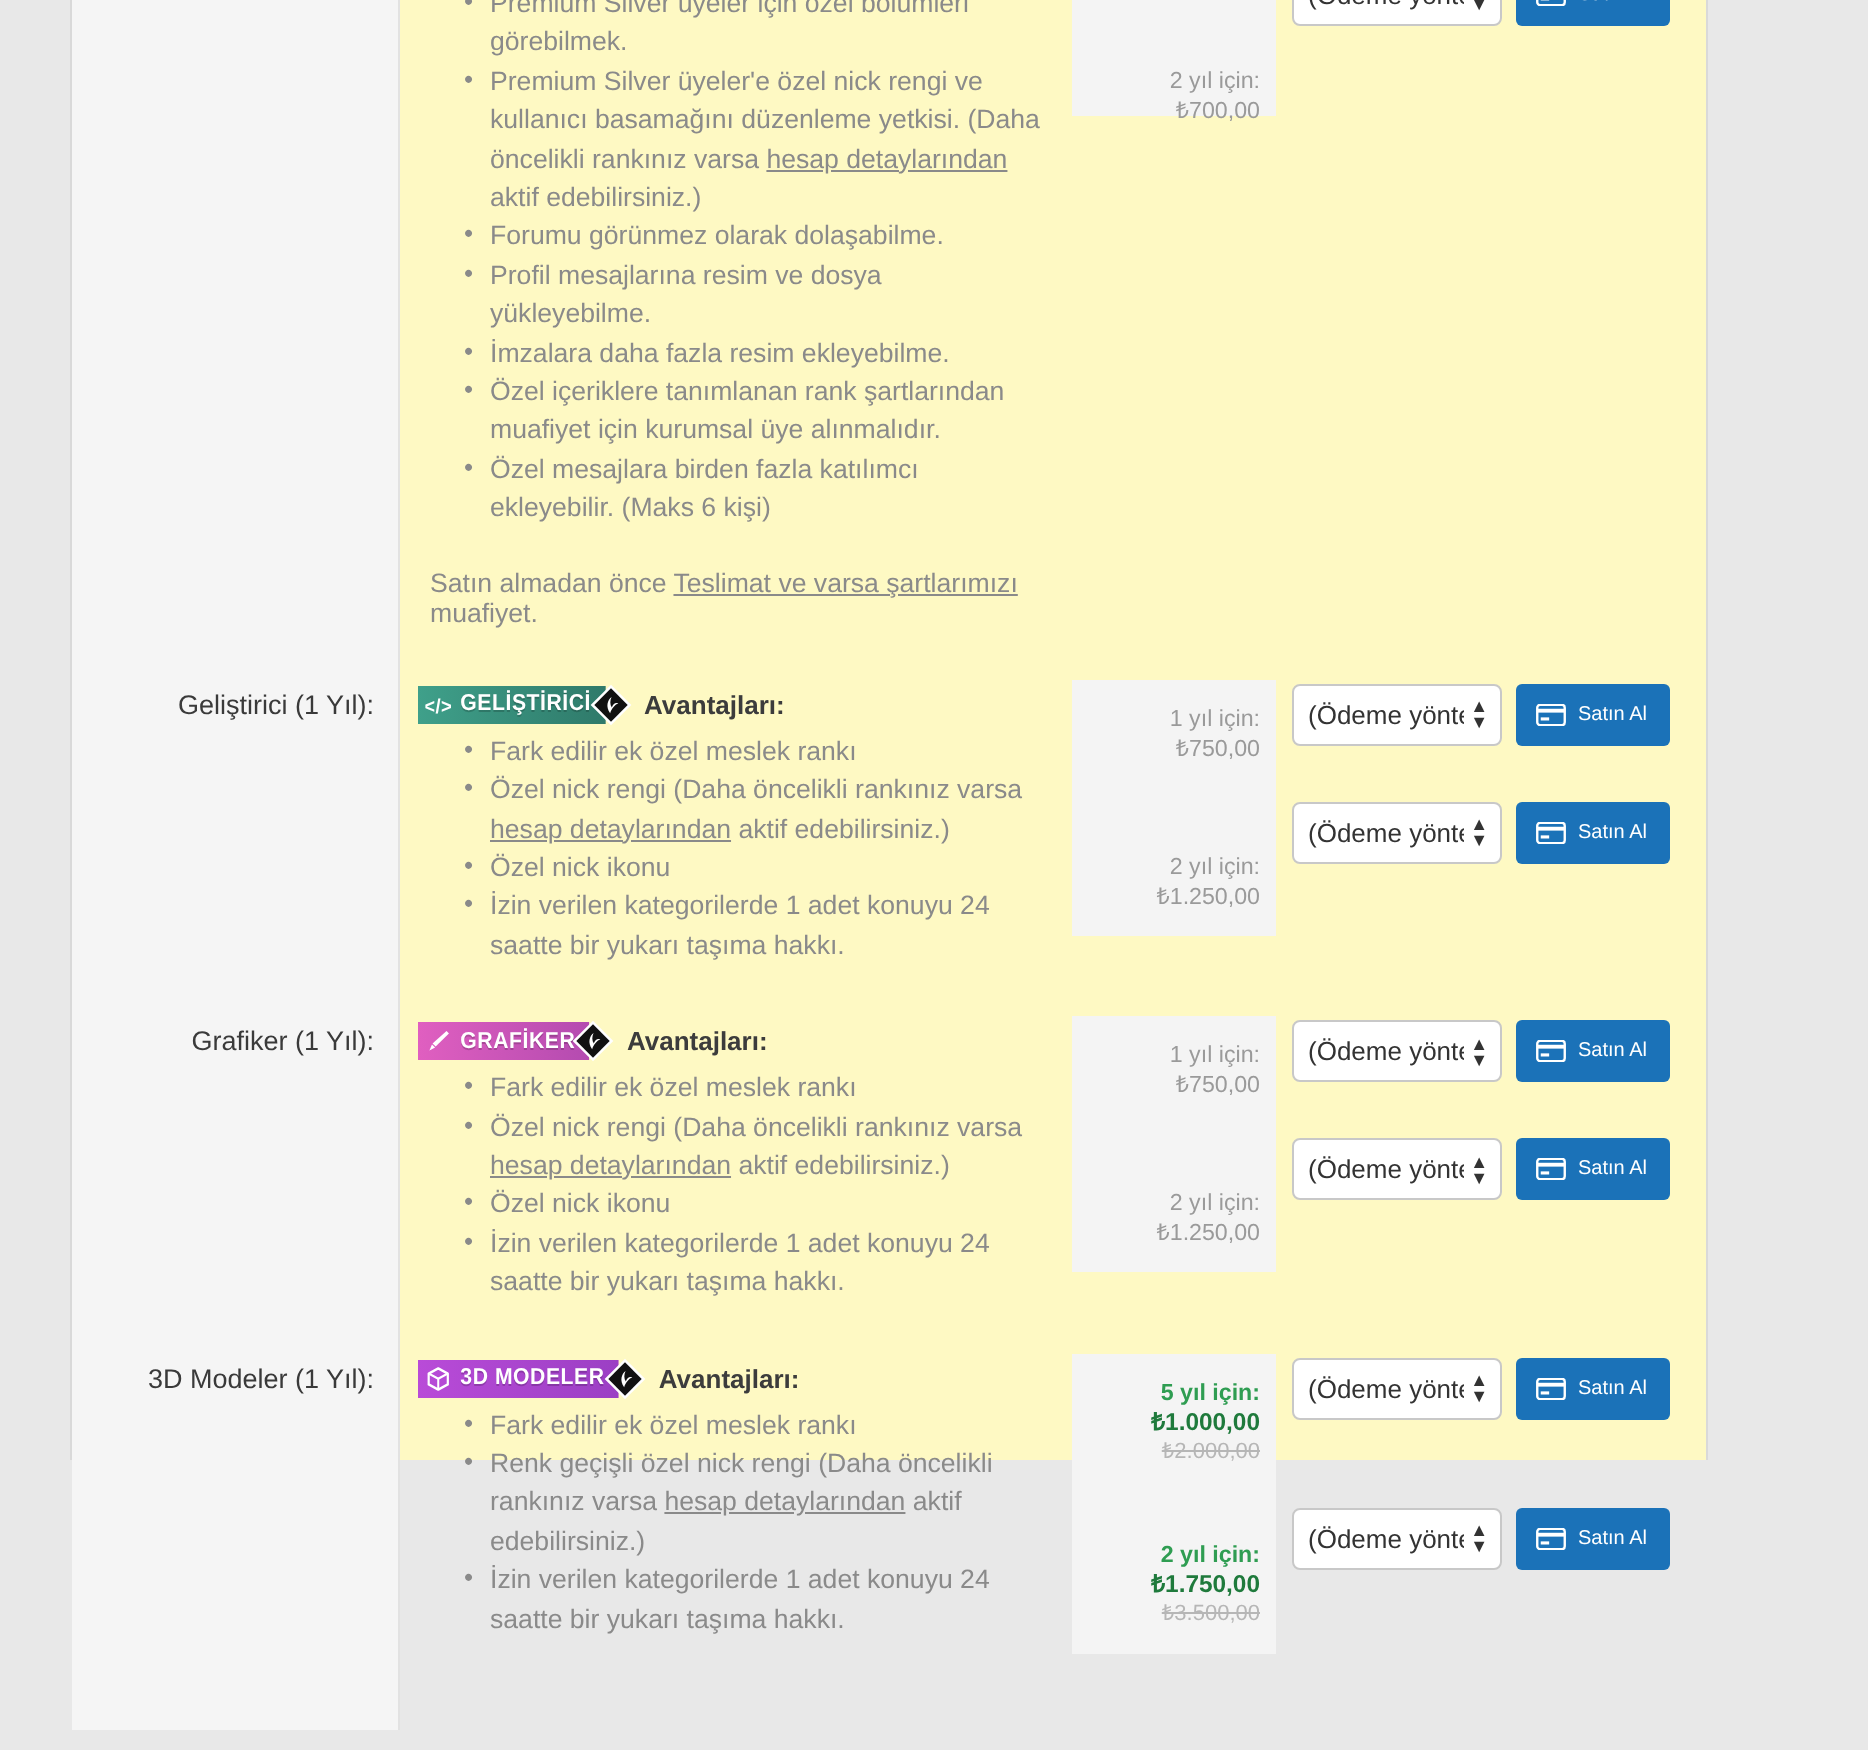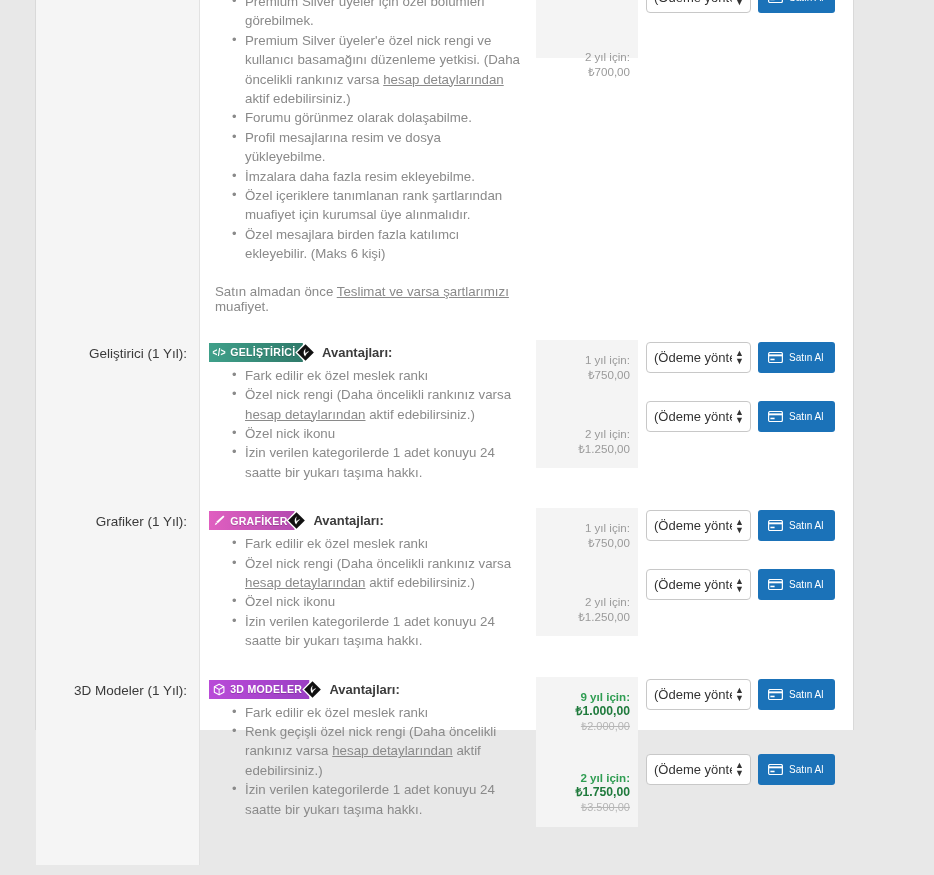--- a/index.html
+++ b/index.html
@@ -14,21 +14,21 @@
     position: relative;
     width: 934px; height: 875px;
     background: #e8e8e8;
   }
   
   #panel {
     position: absolute;
     left: 35px; top: 0;
     width: 819px;
     height: 730px;
-    background: #ffffff;
+    background: #fef9c3;
     border-left: 1px solid #d9d9d9;
     border-right: 1px solid #d9d9d9;
   }
   .row {
     display: flex;
     align-items: stretch;
     width: 100%;
   }
   
   .lbl-col {
@@ -216,21 +216,21 @@
             <li>Profil mesajlarına resim ve dosya yükleyebilme.</li>
             <li>İmzalara daha fazla resim ekleyebilme.</li>
             <li>Özel içeriklere tanımlanan rank şartlarından muafiyet için kurumsal üye alınmalıdır.</li>
             <li>Özel mesajlara birden fazla katılımcı ekleyebilir. (Maks 6 kişi)</li>
           </ul>
         <div class="note">
           <span>Satın almadan önce </span><span class="inline-lnk">Teslimat ve varsa şartlarımızı</span><span> muafiyet.</span>
         </div>
       </div>
       <div class="price-col">
-        <div class="price-box" style="padding-top:16px;height:58px;">
+        <div class="price-box" style="padding-top:0;height:58px;">
           <div class="price-block plain" style="padding-top:33px;">
             <span>2 yıl için: ₺700,00</span>
           </div>
         </div>
       </div>
       <div class="act-col" style="padding-top:0;">
         <div class="act-group" style="margin-top:-18px;">
           <div class="sel-wrap">
             <select class="pay">
               <option>(Ödeme yönte</option>
@@ -419,21 +419,21 @@
             </div>
             <ul class="feats">
               <li>Fark edilir ek özel meslek rankı</li>
               <li><span>Renk geçişli özel nick rengi (Daha öncelikli rankınız varsa </span><span class="lnk">hesap detaylarından</span><span> aktif edebilirsiniz.)</span></li>
               <li>İzin verilen kategorilerde 1 adet konuyu 24 saatte bir yukarı taşıma hakkı.</li>
             </ul>
           </div>
           <div class="price-col">
             <div class="price-box" style="margin-top: 12px;">
               <div class="price-block disc">
-                <span class="plabel">9 yıl için:</span>
+                <span class="plabel">5 yıl için:</span>
                 <span class="pamount">₺1.000,00</span>
                 <span class="pold">₺2.000,00</span>
               </div>
               <div class="price-block disc" style="margin-top: 36px;">
                 <span class="plabel">2 yıl için:</span>
                 <span class="pamount">₺1.750,00</span>
                 <span class="pold">₺3.500,00</span>
               </div>
             </div>
           </div>

